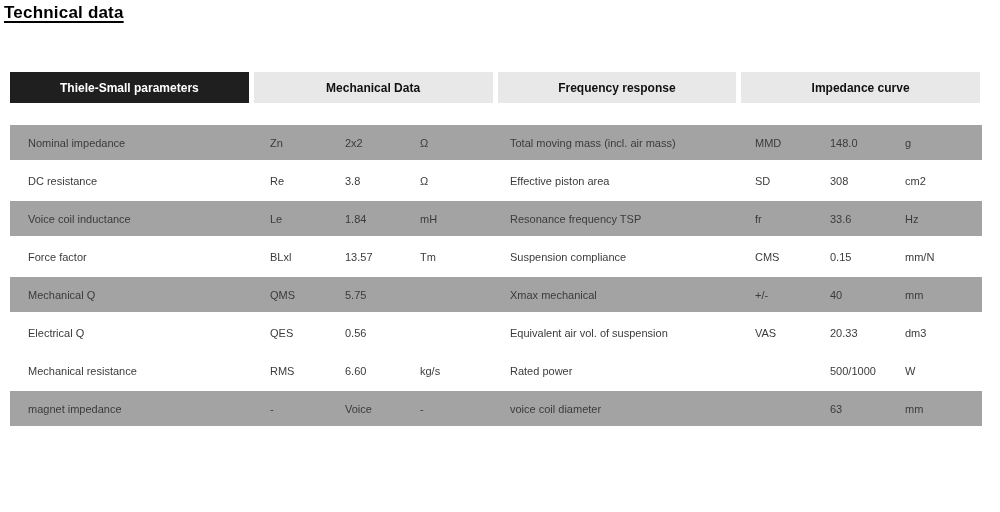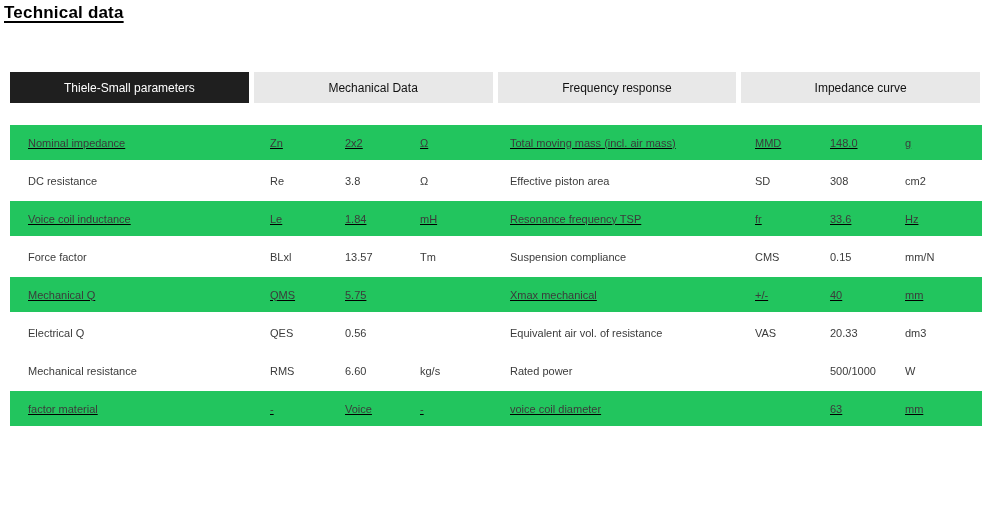--- a/index.html
+++ b/index.html
@@ -31,41 +31,41 @@
     gap: 5px;
   }
   .tab {
     flex: 1;
     display: flex;
     align-items: center;
     justify-content: center;
     background: #e8e8e8;
     color: #111;
     font-size: 12px;
-    font-weight: normal;
+    font-weight: bold;
     cursor: pointer;
     user-select: none;
   }
   .tab.active {
     background: #1f1f1f;
     color: #ffffff;
   }
   .data-table {
     position: absolute;
     left: 10px; top: 125px;
     width: 972px;
   }
   .row {
     display: flex;
     align-items: center;
     height: 35px;
     margin-bottom: 3px;
     background: #ffffff;
   }
-  .row.stripe { background: #22c55e; text-decoration: underline; }
+  .row.stripe { background: #a3a3a3; }
   .cell {
     font-size: 11px;
     color: #3b3b3b;
     white-space: nowrap;
     overflow: hidden;
   }
   .c-llabel { width: 260px; padding-left: 18px; }
   .c-sym    { width: 75px; }
   .c-val    { width: 75px; }
   .c-lunit  { width: 90px; }
@@ -141,40 +141,40 @@
     <div class="cell c-sym">+/-</div>
     <div class="cell c-val">40</div>
     <div class="cell c-runit">mm</div>
   </div>
 
   <div class="row">
     <div class="cell c-llabel">Electrical Q</div>
     <div class="cell c-sym">QES</div>
     <div class="cell c-val">0.56</div>
     <div class="cell c-lunit"></div>
-    <div class="cell c-rlabel">Equivalent air vol. of resistance</div>
+    <div class="cell c-rlabel">Equivalent air vol. of suspension</div>
     <div class="cell c-sym">VAS</div>
     <div class="cell c-val">20.33</div>
     <div class="cell c-runit">dm3</div>
   </div>
 
 
   <div class="row">
     <div class="cell c-llabel">Mechanical resistance</div>
     <div class="cell c-sym">RMS</div>
     <div class="cell c-val">6.60</div>
     <div class="cell c-lunit">kg/s</div>
     <div class="cell c-rlabel">Rated power</div>
     <div class="cell c-sym"></div>
     <div class="cell c-val">500/1000</div>
     <div class="cell c-runit">W</div>
   </div>
 
   <div class="row stripe">
-    <div class="cell c-llabel">factor material</div>
+    <div class="cell c-llabel">magnet impedance</div>
     <div class="cell c-sym">-</div>
     <div class="cell c-val">Voice</div>
     <div class="cell c-lunit">-</div>
     <div class="cell c-rlabel">voice coil diameter</div>
     <div class="cell c-sym"></div>
     <div class="cell c-val">63</div>
     <div class="cell c-runit">mm</div>
   </div>
 </div>
 

